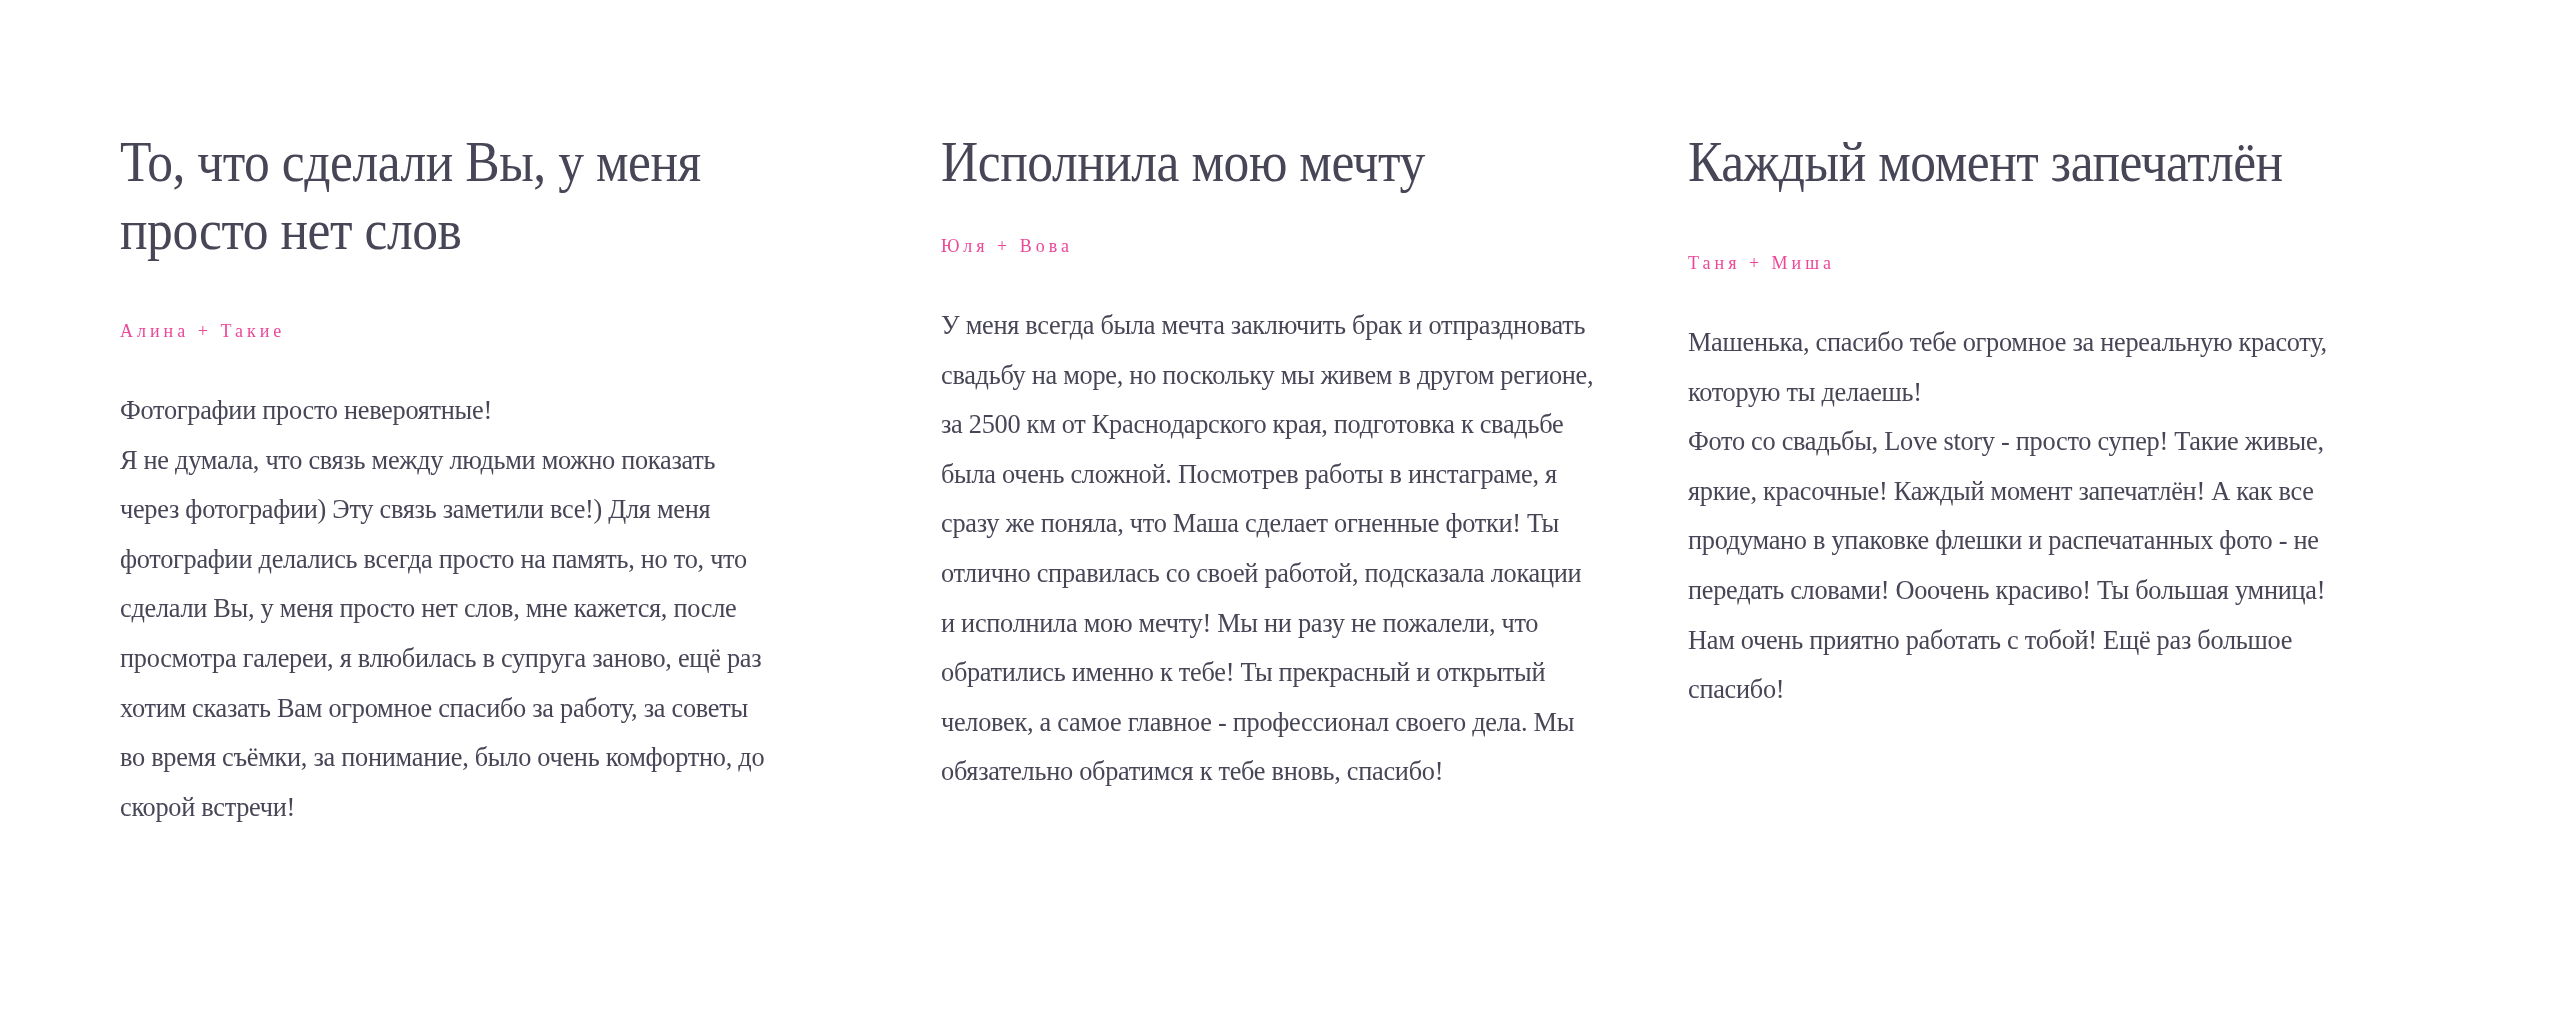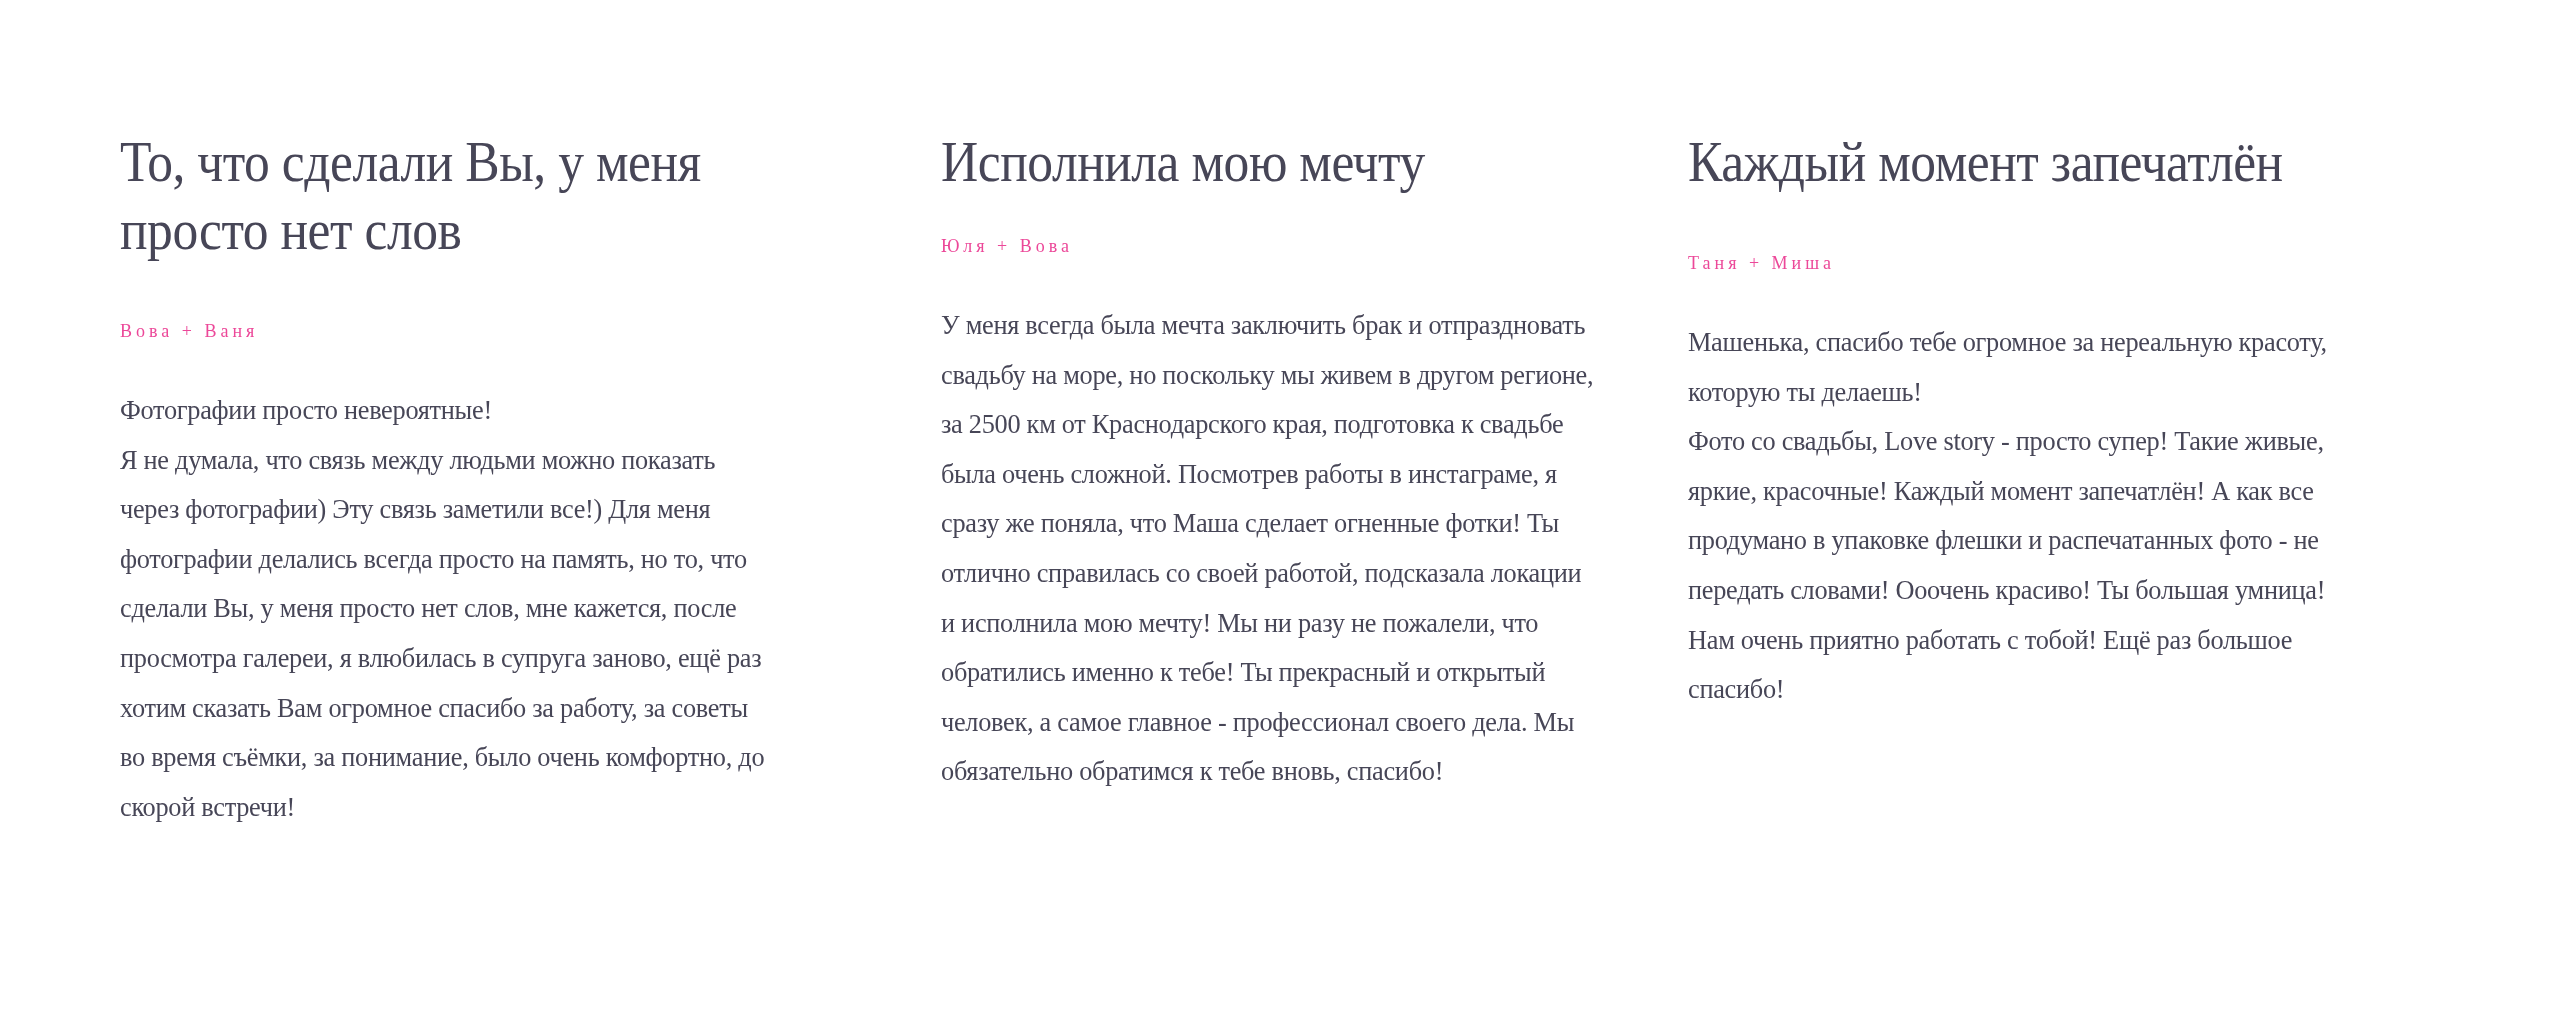--- a/index.html
+++ b/index.html
@@ -67,21 +67,21 @@
     }
     .col-2 .review-body { margin-top: 42px; }
   </style>
 </head>
 <body>
 
 <section class="reviews">
 
   <article class="review col-1">
     <h2 class="review-title">То, что сделали Вы, у меня просто нет слов</h2>
-    <p class="review-author">Вова + Ваня</p>
+    <p class="review-author">Алина + Такие</p>
     <p class="review-body">Фотографии просто невероятные!
 Я не думала, что связь между людьми можно показать через фотографии) Эту связь заметили все!) Для меня фотографии делались всегда просто на память, но то, что сделали Вы, у меня просто нет слов, мне кажется, после просмотра галереи, я влюбилась в супруга заново, ещё раз хотим сказать Вам огромное спасибо за работу, за советы во время съёмки, за понимание, было очень комфортно, до скорой встречи!</p>
   </article>
 
   <article class="review col-2">
     <h2 class="review-title">Исполнила мою мечту</h2>
     <p class="review-author">Юля + Вова</p>
     <p class="review-body">У меня всегда была мечта заключить брак и отпраздновать свадьбу на море, но поскольку мы живем в другом регионе, за 2500 км от Краснодарского края, подготовка к свадьбе была очень сложной. Посмотрев работы в инстаграме, я сразу же поняла, что Маша сделает огненные фотки! Ты отлично справилась со своей работой, подсказала локации и исполнила мою мечту! Мы ни разу не пожалели, что обратились именно к тебе! Ты прекрасный и открытый человек, а самое главное - профессионал своего дела. Мы обязательно обратимся к тебе вновь, спасибо!</p>
   </article>
 

